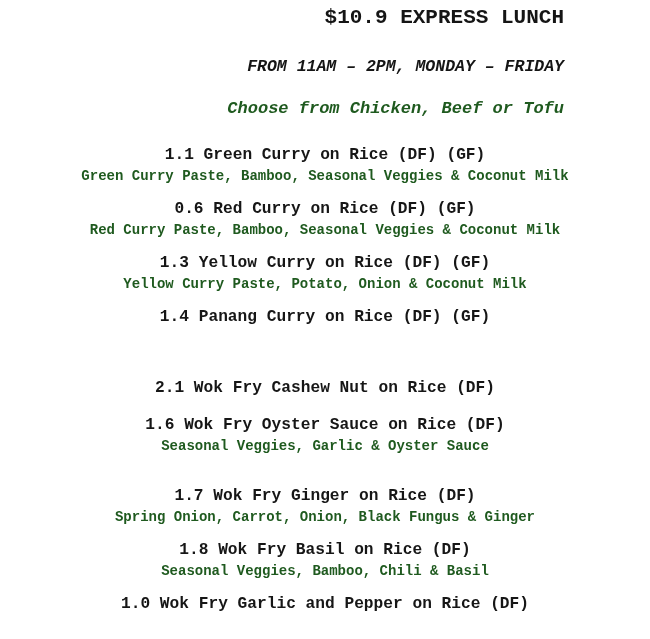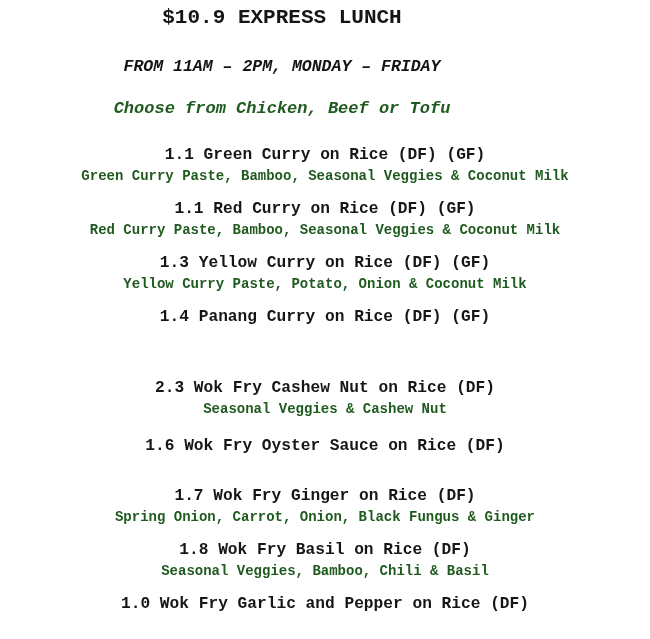--- a/index.html
+++ b/index.html
@@ -1,53 +1,53 @@
 <!DOCTYPE html>
 <html><head>
 <meta charset="utf-8">
 <style>
   html, body { margin: 0; padding: 0; background: #ffffff; }
   body { width: 650px; height: 639px; overflow: hidden; position: relative;
          font-family: "Liberation Mono", "DejaVu Sans Mono", monospace; font-weight: bold; }
-  .line { position: absolute; left: 0; width: 564px; text-align: center; white-space: nowrap; }
+  .line { position: absolute; left: 0; width: 564px; text-align: right; white-space: nowrap; }
   .title { top: 6px; font-size: 21px; color: #151515; }
   .subtitle { top: 57px; font-size: 16.5px; color: #151515; font-style: italic; }
   .choose { top: 99px; font-size: 17px; color: #1f5a1f; font-style: italic; }
   .item { position: absolute; left: 0; width: 650px; text-align: center; }
   .item-name { font-size: 16.2px; color: #161616; line-height: 21px; white-space: nowrap; }
   .item-desc { font-size: 14px; color: #1f5a1f; line-height: 21px; padding: 0 25px; text-align: center; }
 </style>
 </head>
 <body>
 
 <div class="line title">$10.9 EXPRESS LUNCH</div>
 <div class="line subtitle">FROM 11AM – 2PM, MONDAY – FRIDAY</div>
 <div class="line choose">Choose from Chicken, Beef or Tofu</div>
 
 <div class="item" style="top:145px">
   <div class="item-name">1.1 Green Curry on Rice (DF) (GF)</div>
   <div class="item-desc">Green Curry Paste, Bamboo, Seasonal Veggies &amp; Coconut Milk</div>
 </div>
 <div class="item" style="top:199px">
-  <div class="item-name">1.1 Red Curry on Rice (DF) (GF)</div>
+  <div class="item-name">0.6 Red Curry on Rice (DF) (GF)</div>
   <div class="item-desc">Red Curry Paste, Bamboo, Seasonal Veggies &amp; Coconut Milk</div>
 </div>
 <div class="item" style="top:253px">
   <div class="item-name">1.3 Yellow Curry on Rice (DF) (GF)</div>
   <div class="item-desc">Yellow Curry Paste, Potato, Onion &amp; Coconut Milk</div>
 </div>
 <div class="item" style="top:307px">
   <div class="item-name">1.4 Panang Curry on Rice (DF) (GF)</div>
 </div>
 <div class="item" style="top:378px">
-  <div class="item-name">2.3 Wok Fry Cashew Nut on Rice (DF)</div>
-  <div class="item-desc">Seasonal Veggies &amp; Cashew Nut</div>
+  <div class="item-name">2.1 Wok Fry Cashew Nut on Rice (DF)</div>
 </div>
-<div class="item" style="top:436px">
+<div class="item" style="top:415px">
   <div class="item-name">1.6 Wok Fry Oyster Sauce on Rice (DF)</div>
+  <div class="item-desc">Seasonal Veggies, Garlic &amp; Oyster Sauce</div>
 </div>
 <div class="item" style="top:486px">
   <div class="item-name">1.7 Wok Fry Ginger on Rice (DF)</div>
   <div class="item-desc">Spring Onion, Carrot, Onion, Black Fungus &amp; Ginger</div>
 </div>
 <div class="item" style="top:540px">
   <div class="item-name">1.8 Wok Fry Basil on Rice (DF)</div>
   <div class="item-desc">Seasonal Veggies, Bamboo, Chili &amp; Basil</div>
 </div>
 <div class="item" style="top:594px">

